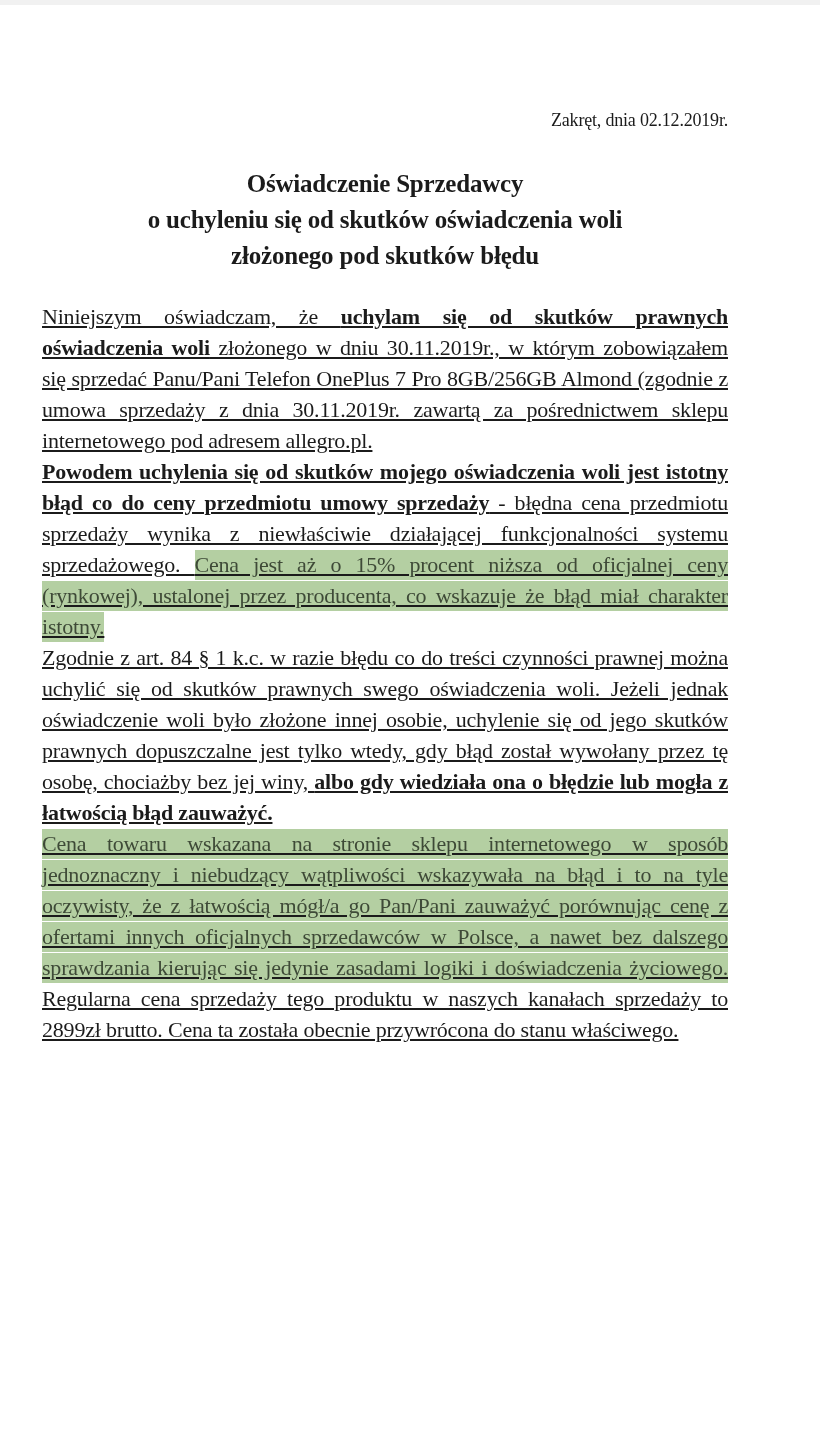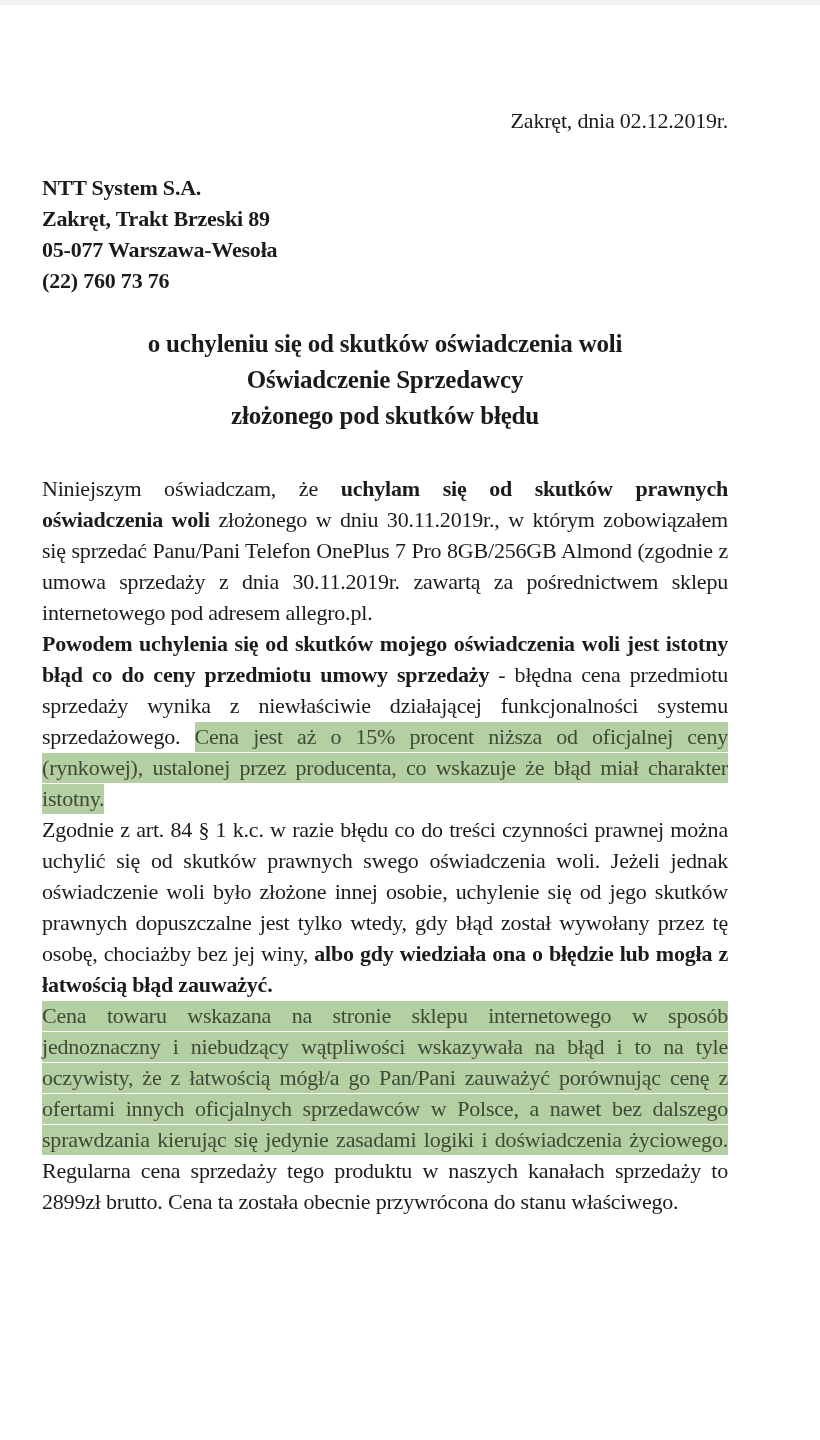--- a/index.html
+++ b/index.html
@@ -24,44 +24,45 @@
     background:var(--strip);
   }
   .content{
     position:absolute;
     left:42px;top:5px;
     width:686px;
   }
   .date-line{
     margin-top:100px;
     text-align:right;
-    font-size:22px;
+    font-size:18px;
     line-height:31px;
     letter-spacing:-0.2px;
   }
   .sender{
     margin-top:36px;
     font-weight:bold;
     font-size:22px;
     line-height:31px;
     letter-spacing:-0.2px;
   }
   .doc-title{
     margin-top:30px;
     text-align:center;
     font-weight:bold;
     font-size:25px;
     line-height:36px;
     letter-spacing:-0.2px;
   }
   .body-text{
-    margin-top:39px;
+    margin-top:27px;
     font-size:22px;
     line-height:31px;
     letter-spacing:-0.2px;
+    text-decoration:underline;
   }
   .body-text p{
     margin:0;
     text-align:justify;
   }
   .body-text strong{font-weight:bold;}
   .body-text mark{
     background:var(--highlight);
     color:var(--highlight-text);
     padding:2px 0 3px 0;
@@ -72,30 +73,24 @@
 </head>
 <body>
 
 <div class="page">
   <div class="top-strip"></div>
 
   <div class="content">
 
     <div class="date-line">Zakręt, dnia 02.12.2019r.</div>
 
-    <div class="sender">
-      <div>NTT System S.A.</div>
-      <div>Zakręt, Trakt Brzeski 89</div>
-      <div>05-077 Warszawa-Wesoła</div>
-      <div>(22) 760 73 76</div>
-    </div>
 
     <div class="doc-title">
+      <div>Oświadczenie Sprzedawcy</div>
       <div>o uchyleniu się od skutków oświadczenia woli</div>
-      <div>Oświadczenie Sprzedawcy</div>
       <div>złożonego pod skutków błędu</div>
     </div>
 
     <div class="body-text">
         <p><span>Niniejszym oświadczam, że </span><strong>uchylam się od skutków prawnych oświadczenia woli</strong><span> złożonego w dniu 30.11.2019r., w którym zobowiązałem się sprzedać Panu/Pani Telefon OnePlus 7 Pro 8GB/256GB Almond (zgodnie z umowa sprzedaży z dnia 30.11.2019r. zawartą za pośrednictwem sklepu internetowego pod adresem allegro.pl.</span></p>
         <p><strong>Powodem uchylenia się od skutków mojego oświadczenia woli jest istotny błąd co do ceny przedmiotu umowy sprzedaży</strong><span> - błędna cena przedmiotu sprzedaży wynika z niewłaściwie działającej funkcjonalności systemu sprzedażowego. </span><mark>Cena jest aż o 15% procent niższa od oficjalnej ceny (rynkowej), ustalonej przez producenta, co wskazuje że błąd miał charakter istotny.</mark></p>
         <p><span>Zgodnie z art. 84 § 1 k.c. w razie błędu co do treści czynności prawnej można uchylić się od skutków prawnych swego oświadczenia woli. Jeżeli jednak oświadczenie woli było złożone innej osobie, uchylenie się od jego skutków prawnych dopuszczalne jest tylko wtedy, gdy błąd został wywołany przez tę osobę, chociażby bez jej winy, </span><strong>albo gdy wiedziała ona o błędzie lub mogła z łatwością błąd zauważyć.</strong></p>
         <p><mark>Cena towaru wskazana na stronie sklepu internetowego w sposób jednoznaczny i niebudzący wątpliwości wskazywała na błąd i to na tyle oczywisty, że z łatwością mógł/a go Pan/Pani zauważyć porównując cenę z ofertami innych oficjalnych sprzedawców w Polsce, a nawet bez dalszego sprawdzania kierując się jedynie zasadami logiki i doświadczenia życiowego.</mark><span> Regularna cena sprzedaży tego produktu w naszych kanałach sprzedaży to 2899zł brutto. Cena ta została obecnie przywrócona do stanu właściwego.</span></p>
       </div>
 

